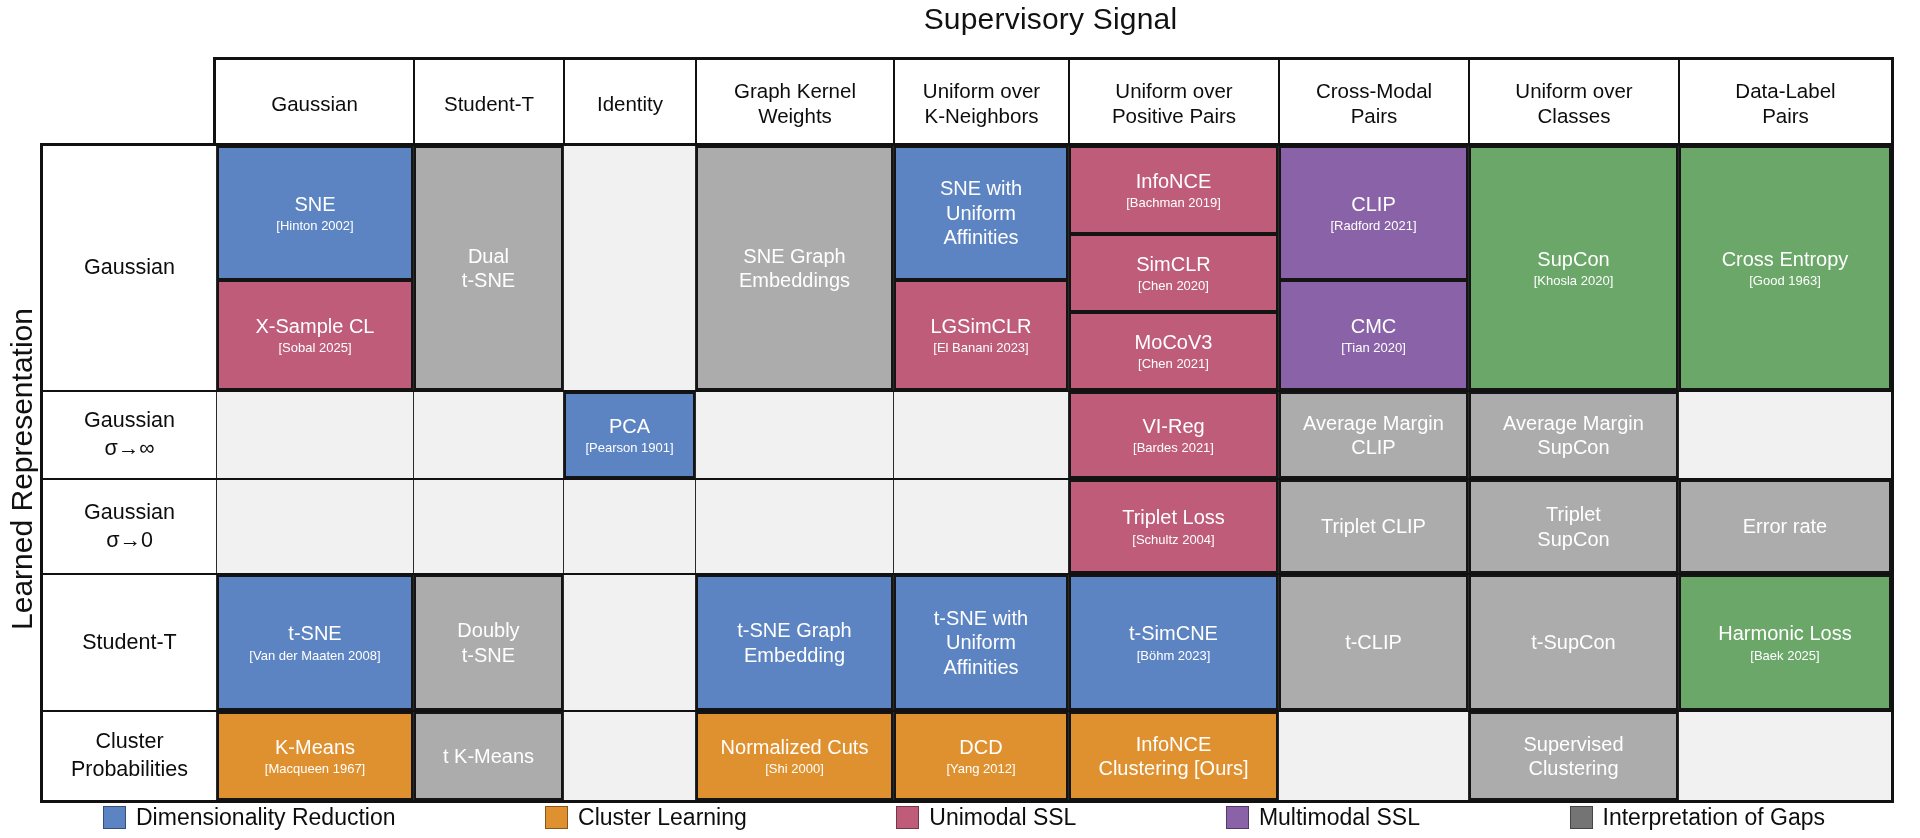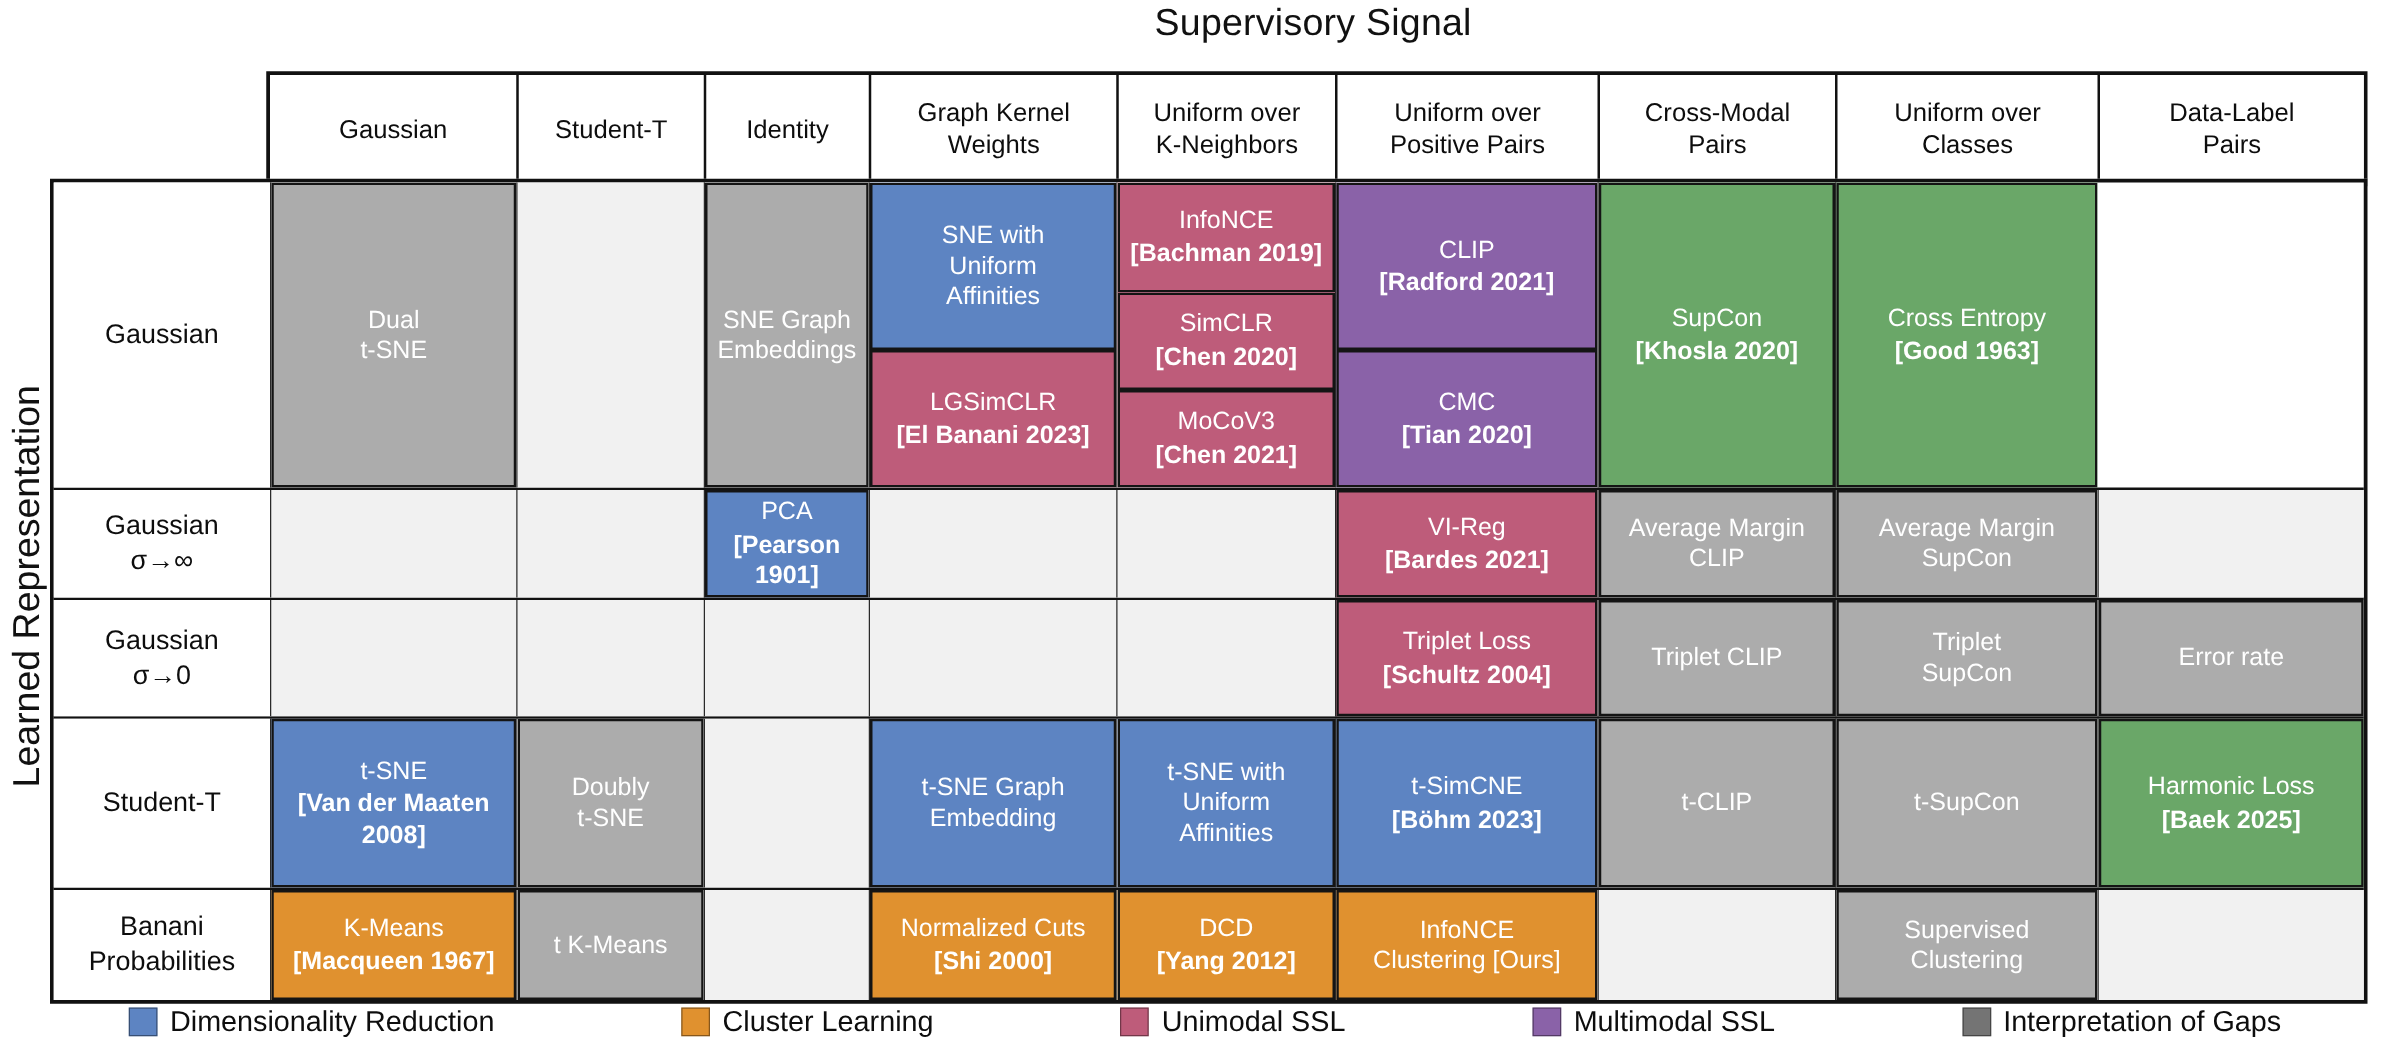--- a/index.html
+++ b/index.html
@@ -26,21 +26,21 @@
   .brow:first-child { border-top:none; }
 
   .lcell { background:#fff; color:#0d0d0d; display:flex; align-items:center; justify-content:center;
            text-align:center; font-size:21.5px; line-height:1.3; white-space:pre-line; }
   .dcell { border-left:1.5px solid #2a2a2a; background:#F1F1F1; display:flex; flex-direction:column;
            overflow:hidden; }
   .seg { display:flex; flex-direction:column; align-items:center; justify-content:center;
          text-align:center; color:#fff; box-shadow:inset 0 0 0 2px #141414;
          padding:2px 6px; box-sizing:border-box; min-height:0; }
   .seg .nm { font-size:20px; line-height:1.22; white-space:pre-line; }
-  .seg .ct { font-size:20px; line-height:1.22; margin-top:2px;font-weight:bold; }
+  .seg .ct { font-size:13px; line-height:1.22; margin-top:2px; }
 
   .legend { position:absolute; left:40px; top:800px; width:1848px; height:34px;
             display:flex; justify-content:space-between; align-items:center;
             padding:0 63px; box-sizing:border-box; }
   .litem { display:flex; align-items:center; gap:10px; }
   .lswatch { width:23px; height:23px; box-sizing:border-box; border:1px solid rgba(0,0,0,0.4); }
   .llabel { font-size:23px; color:#0d0d0d; }
 </style>
 </head>
 <body>
@@ -62,20 +62,30 @@
 Pairs</div>
       <div class="hcell">Uniform over
 Classes</div>
       <div class="hcell">Data-Label
 Pairs</div>
     </div>
   <div class="body-box">
       <div class="brow" style="height: 244px;">
         <div class="lcell">Gaussian</div>
         <div class="dcell">
+          <div class="seg" style="flex-grow: 55; flex-basis: 0px; background: rgb(93, 132, 194);">
+            <span class="nm">SNE</span>
+            <span class="ct">[Hinton 2002]</span>
+          </div>
+          <div class="seg" style="flex-grow: 45; flex-basis: 0px; background: rgb(190, 92, 122);">
+            <span class="nm">X-Sample CL</span>
+            <span class="ct">[Sobal 2025]</span>
+          </div>
+        </div>
+        <div class="dcell">
           <div class="seg" style="flex-grow: 1; flex-basis: 0px; background: rgb(172, 172, 172);">
             <span class="nm">Dual
 t-SNE</span>
           </div>
         </div>
         <div class="dcell"></div>
         <div class="dcell">
           <div class="seg" style="flex-grow: 1; flex-basis: 0px; background: rgb(172, 172, 172);">
             <span class="nm">SNE Graph
 Embeddings</span>
@@ -238,21 +248,21 @@
           </div>
         </div>
         <div class="dcell">
           <div class="seg" style="flex-grow: 1; flex-basis: 0px; background: rgb(106, 167, 104);">
             <span class="nm">Harmonic Loss</span>
             <span class="ct">[Baek 2025]</span>
           </div>
         </div>
       </div>
       <div class="brow" style="height: 88px;">
-        <div class="lcell">Banani
+        <div class="lcell">Cluster
 Probabilities</div>
         <div class="dcell">
           <div class="seg" style="flex-grow: 1; flex-basis: 0px; background: rgb(224, 145, 47);">
             <span class="nm">K-Means</span>
             <span class="ct">[Macqueen 1967]</span>
           </div>
         </div>
         <div class="dcell">
           <div class="seg" style="flex-grow: 1; flex-basis: 0px; background: rgb(172, 172, 172);">
             <span class="nm">t K-Means</span>

